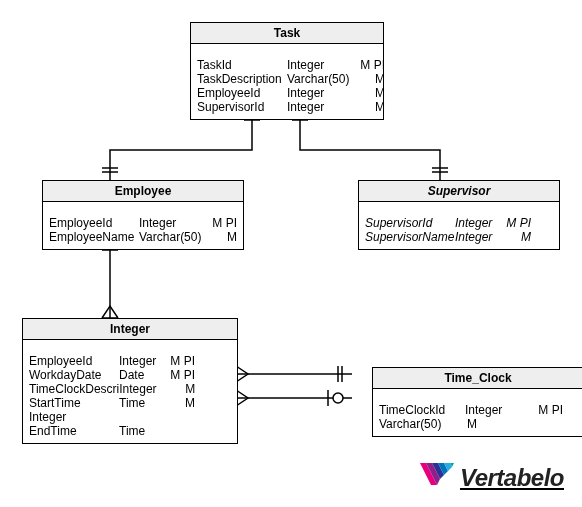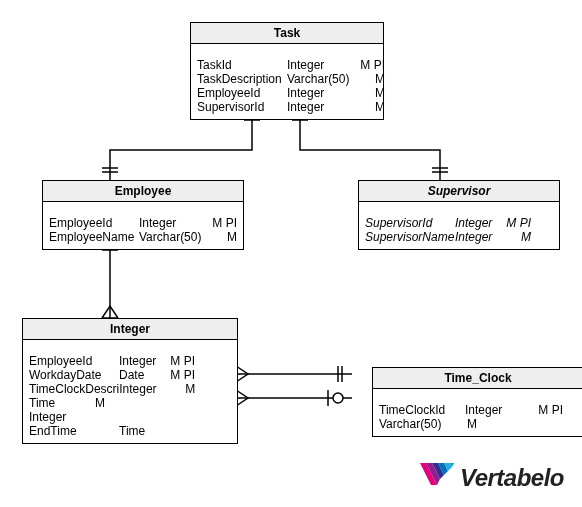--- a/index.html
+++ b/index.html
@@ -43,20 +43,21 @@
     width: 582px; height: 507px;
     pointer-events: none;
   }
   .logo {
     position: absolute;
     right: 18px;
     bottom: 14px;
     display: flex;
     align-items: center;
     gap: 6px;
+    text-decoration: underline;
   }
   .logo-text {
     font-style: italic;
     font-weight: bold;
     font-size: 24px;
     color: #222;
     letter-spacing: -0.5px;
   }
 </style>
 </head>
@@ -171,20 +172,21 @@
         <span class="col-name">WorkdayDate</span>
         <span class="col-type small-type">Date</span>
         <span class="col-flags">M PI</span>
       </div>
     <div class="row">
         <span class="col-name">TimeClockDescri</span>
         <span class="col-type small-type">Integer</span>
         <span class="col-flags">M</span>
       </div>
     <div class="row">
+        <span class="col-name">StartTime</span>
         <span class="col-type small-type">Time</span>
         <span class="col-flags">M</span>
       </div>
     <div class="row">
         <span class="col-type small-type">Integer</span>
         <span class="col-flags"></span>
       </div>
     <div class="row">
         <span class="col-name">EndTime</span>
         <span class="col-type small-type">Time</span>

